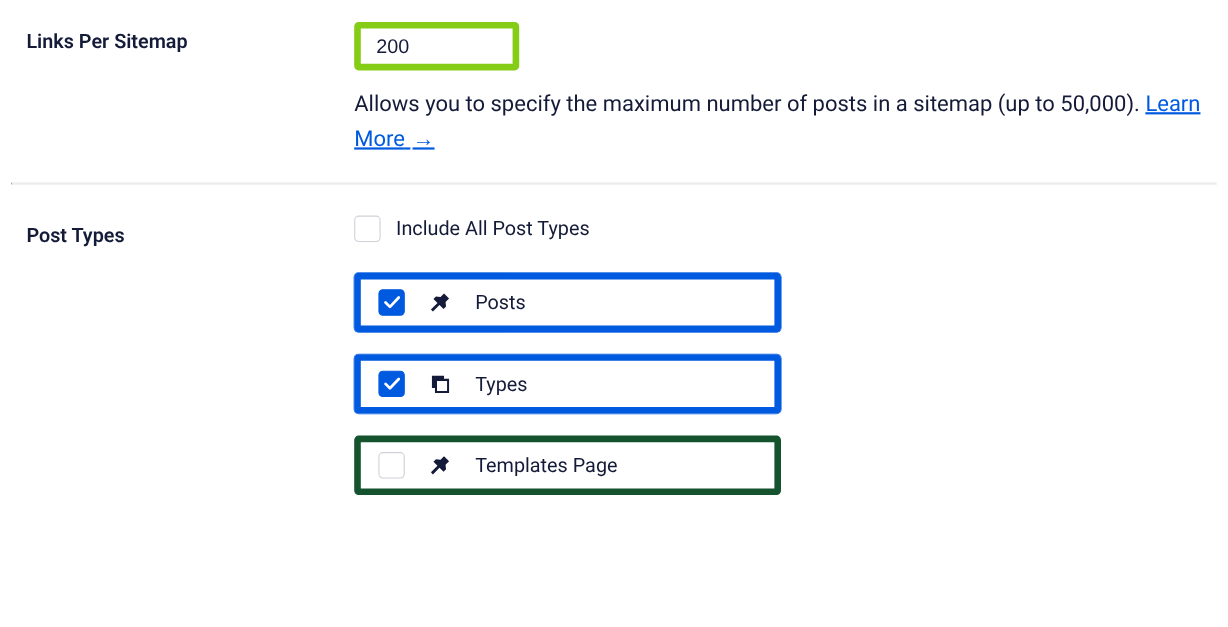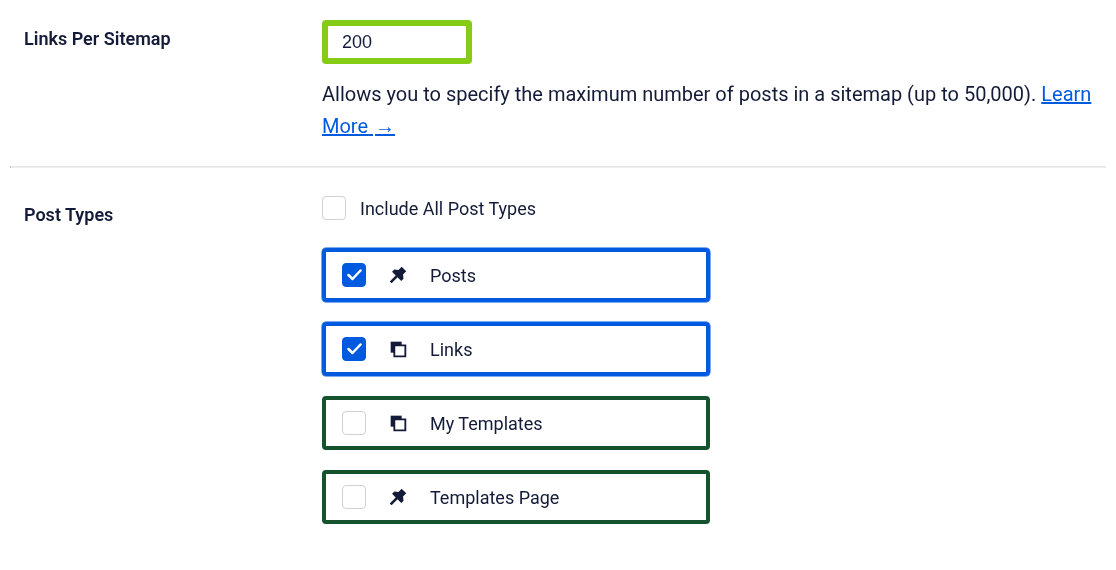--- a/index.html
+++ b/index.html
@@ -94,21 +94,21 @@
     }
     .card-grid {
       display: flex;
       flex-wrap: wrap;
       gap: 20px;
       margin-top: 28px;
     }
     .card {
       width: 388px;
       height: 54px;
-      border: 4px solid #14532d;
+      border: 6px solid #14532d;
       border-radius: 4px;
       display: flex;
       align-items: center;
       padding: 15px 16px;
       gap: 18px;
       cursor: pointer;
     }
     .card.selected {
       border-color: #005AE0;
       box-shadow: 0 0 0 0.5px #005AE0;
@@ -170,31 +170,21 @@
               <svg id="tpl-check-icon" width="15" height="12" viewBox="0 0 15 12" fill="none">
                 <path d="M1.5 6L5.5 10L13.5 1.5" stroke="#fff" stroke-width="2.5" stroke-linecap="round" stroke-linejoin="round"></path>
               </svg>
             </div>
             <div class="icon-wrap">
               <svg width="22" height="22" viewBox="0 0 24 24" fill="#141B38">
                 <path d="M4 4h12v12H4z"></path>
                 <path d="M8 8h12v12H8z" fill="#fff" stroke="#141B38" stroke-width="2"></path>
               </svg>
             </div>
-            <span class="card-label">Links</span>
-          </div>
-          <div class="card">
-            <div class="checkbox"></div>
-            <div class="icon-wrap">
-              <svg width="22" height="22" viewBox="0 0 24 24" fill="#141B38">
-                <path d="M4 4h12v12H4z"></path>
-                <path d="M8 8h12v12H8z" fill="#fff" stroke="#141B38" stroke-width="2"></path>
-              </svg>
-            </div>
-            <span class="card-label">My Templates</span>
+            <span class="card-label">Types</span>
           </div>
           <div class="card">
             <div class="checkbox"></div>
             <div class="icon-wrap">
               <svg width="22" height="22" viewBox="0 0 24 24" fill="#141B38">
                 <path d="M16 3l5 5-3.5 3.5.5 4.5-2.5 2.5-4-4L5 21l-2-2 6.5-6.5-4-4L8 6l4.5.5L16 3z"></path>
               </svg>
             </div>
             <span class="card-label">Templates Page</span>
           </div>

